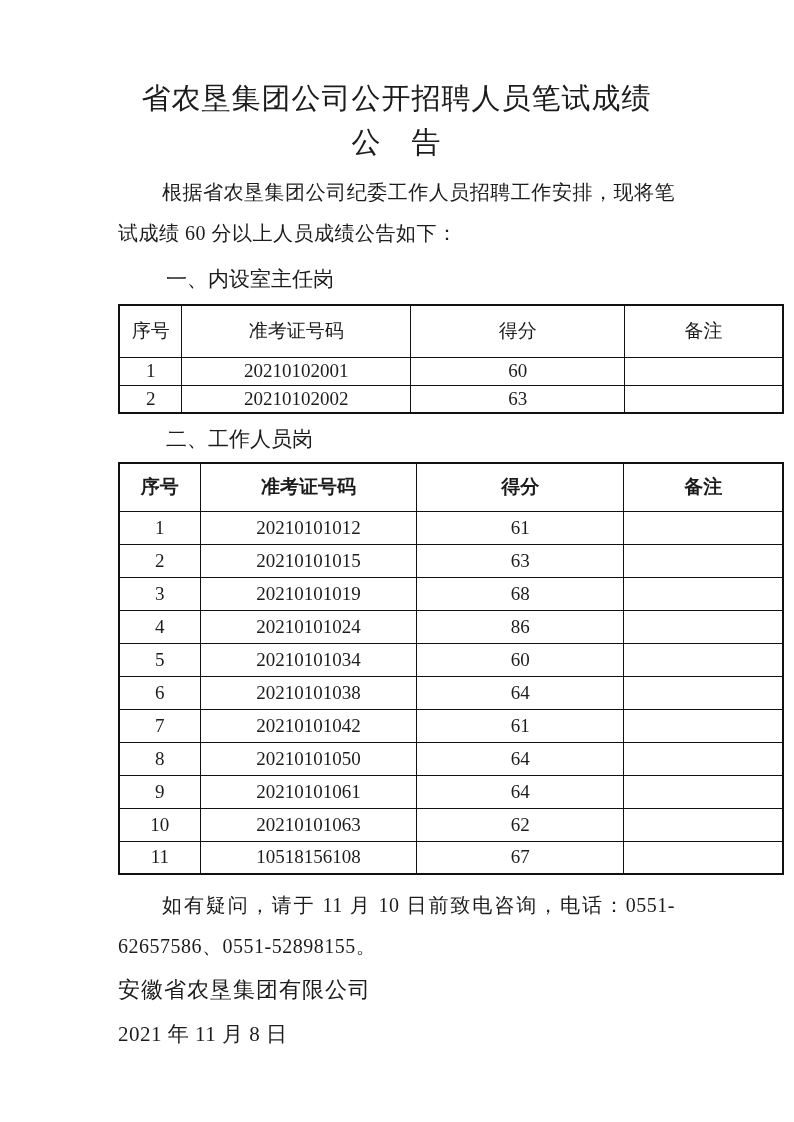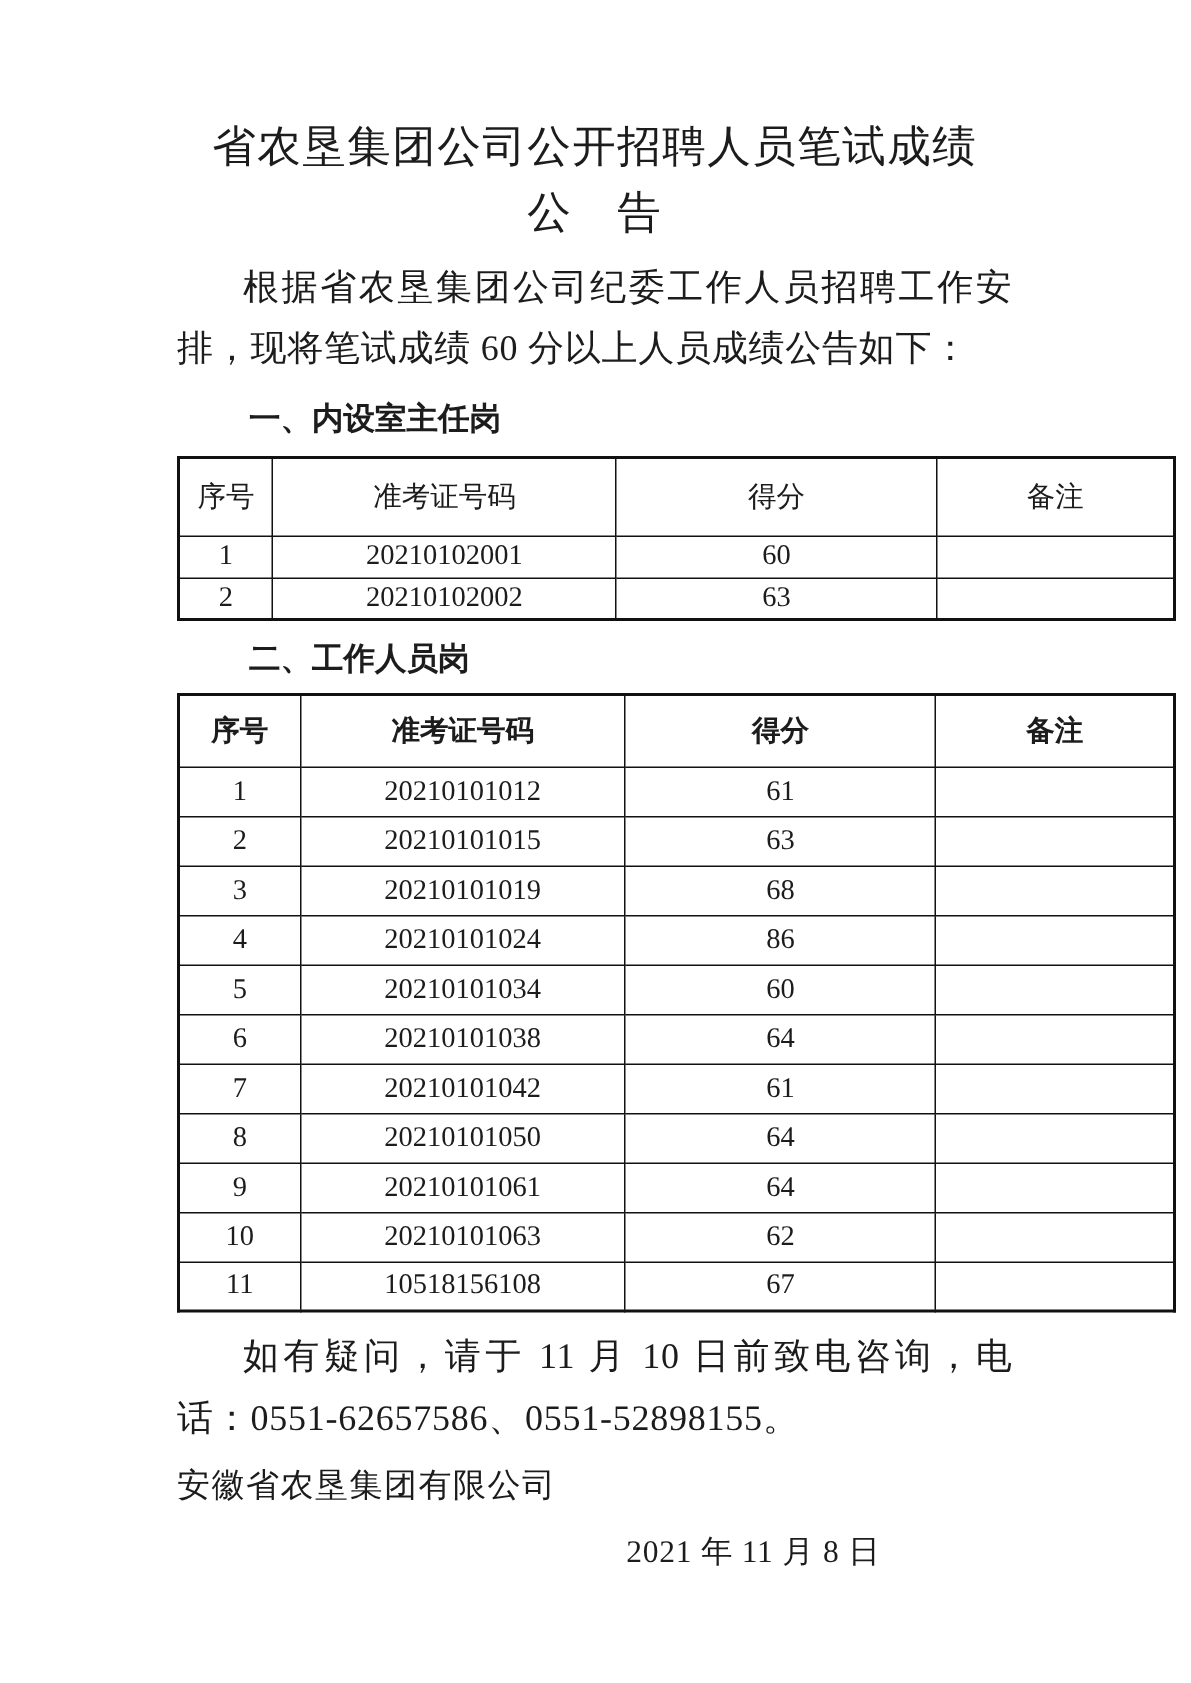--- a/index.html
+++ b/index.html
@@ -22,30 +22,30 @@
     margin:0;
     font-size:29px;
     font-weight:400;
     text-align:center;
     letter-spacing:1px;
     line-height:40px;
   }
   .doc-title.line2{margin-top:4px;}
   .body-par{
     margin:10px 0 0 0;
-    font-size:24px;
+    font-size:20px;
     line-height:41px;
     letter-spacing:0.5px;
     text-align:justify;
     text-indent:44px;
   }
   .section-heading{
     margin:10px 0 0 48px;
     font-size:21px;
-    font-weight:700;
+    font-weight:400;
     line-height:30px;
   }
   .doc-table{
     border-collapse:collapse;
     table-layout:fixed;
     width:666px;
     margin-top:10px;
     border:2px solid var(--table-border);
   }
   .doc-table th,.doc-table td{
@@ -76,21 +76,21 @@
     margin-top:8px;
     font-size:22px;
     letter-spacing:1px;
     padding-right:75px;
     line-height:30px;
   }
   .sig-date{
     margin-top:14px;
     font-size:21px;
     letter-spacing:0.5px;
-    text-align:right;
+    text-align:left;
     padding-right:88px;
     line-height:30px;
   }
 </style>
 </head>
 <body>
 
 <div class="page">
 
   <h1 class="doc-title">省农垦集团公司公开招聘人员笔试成绩</h1>

